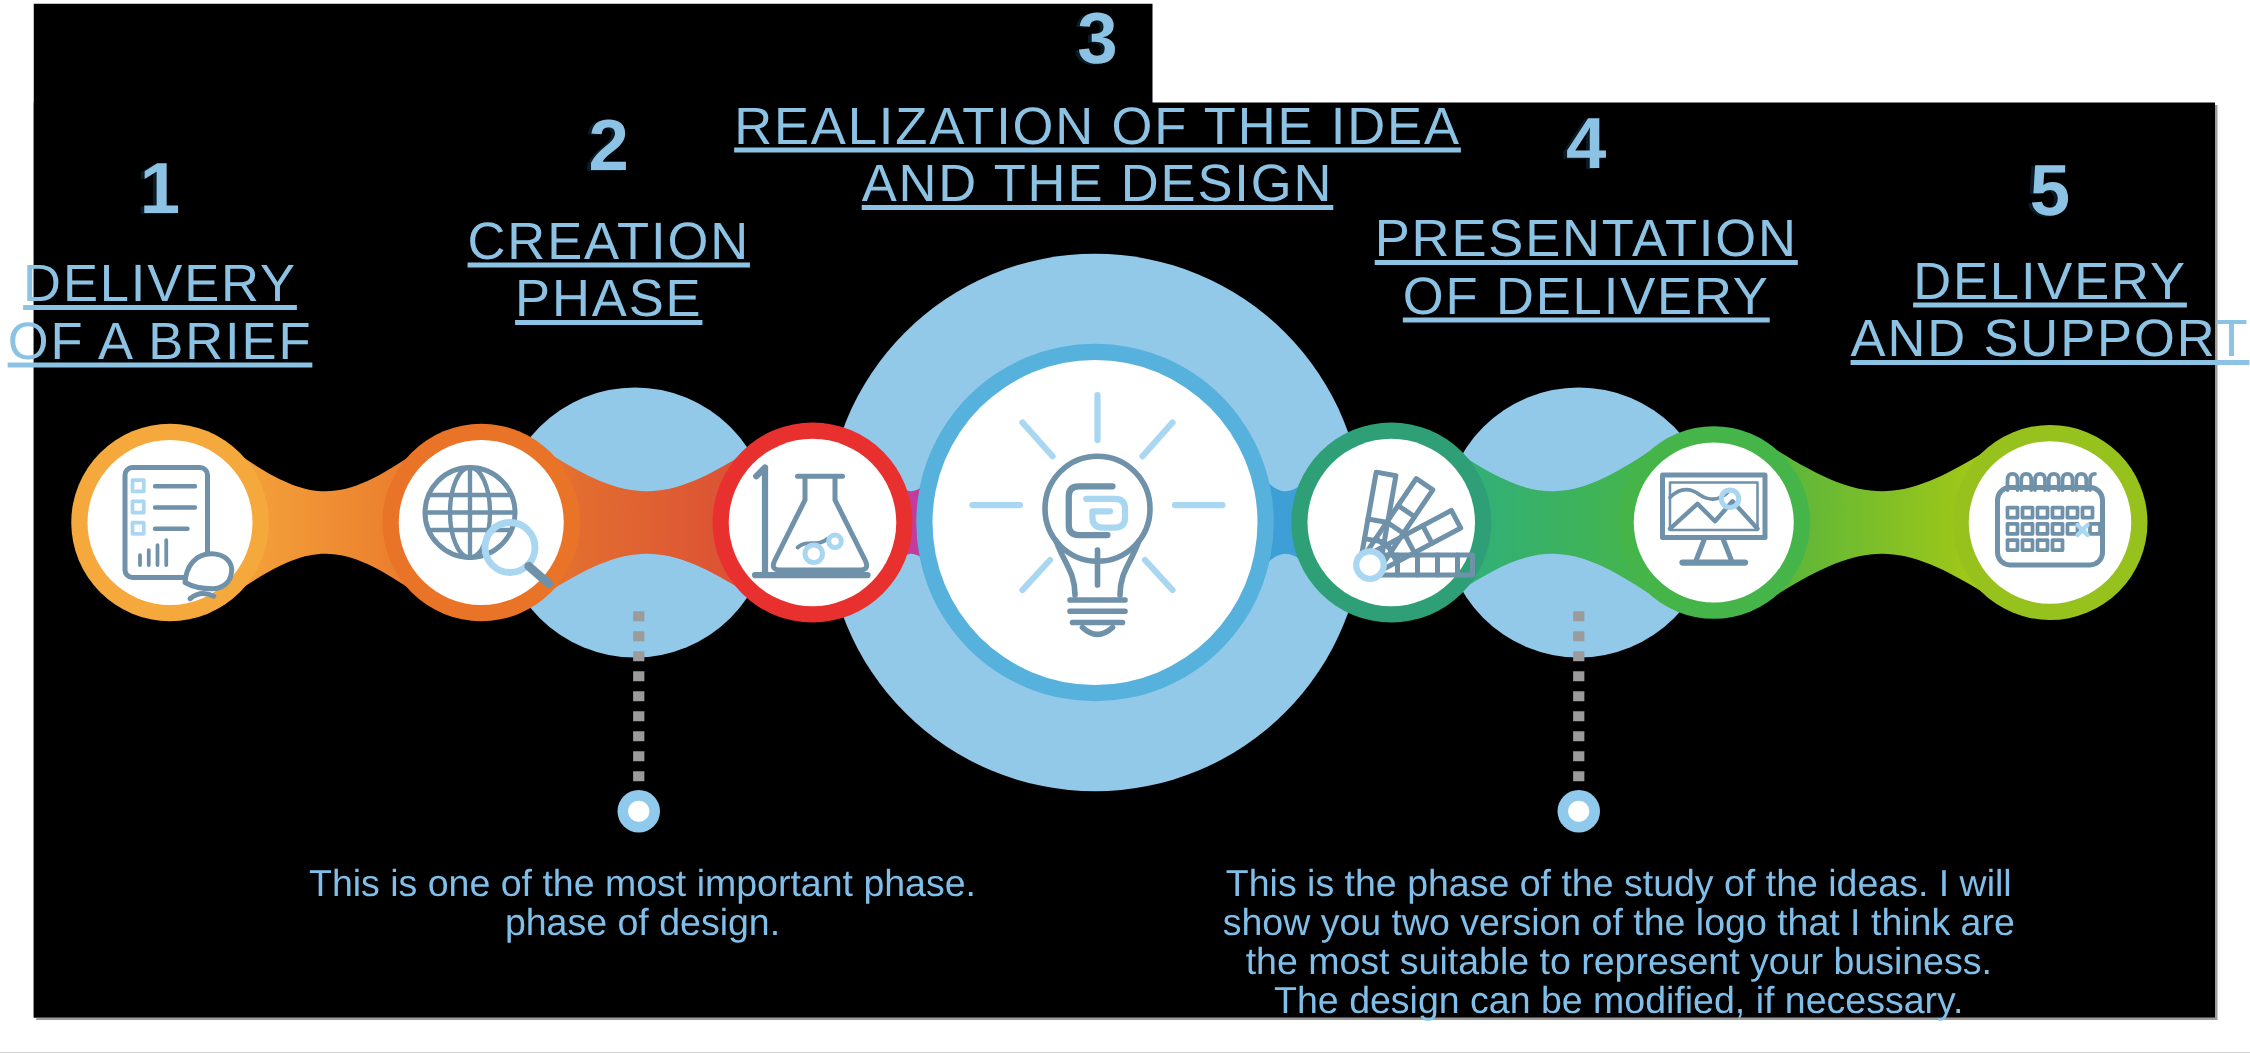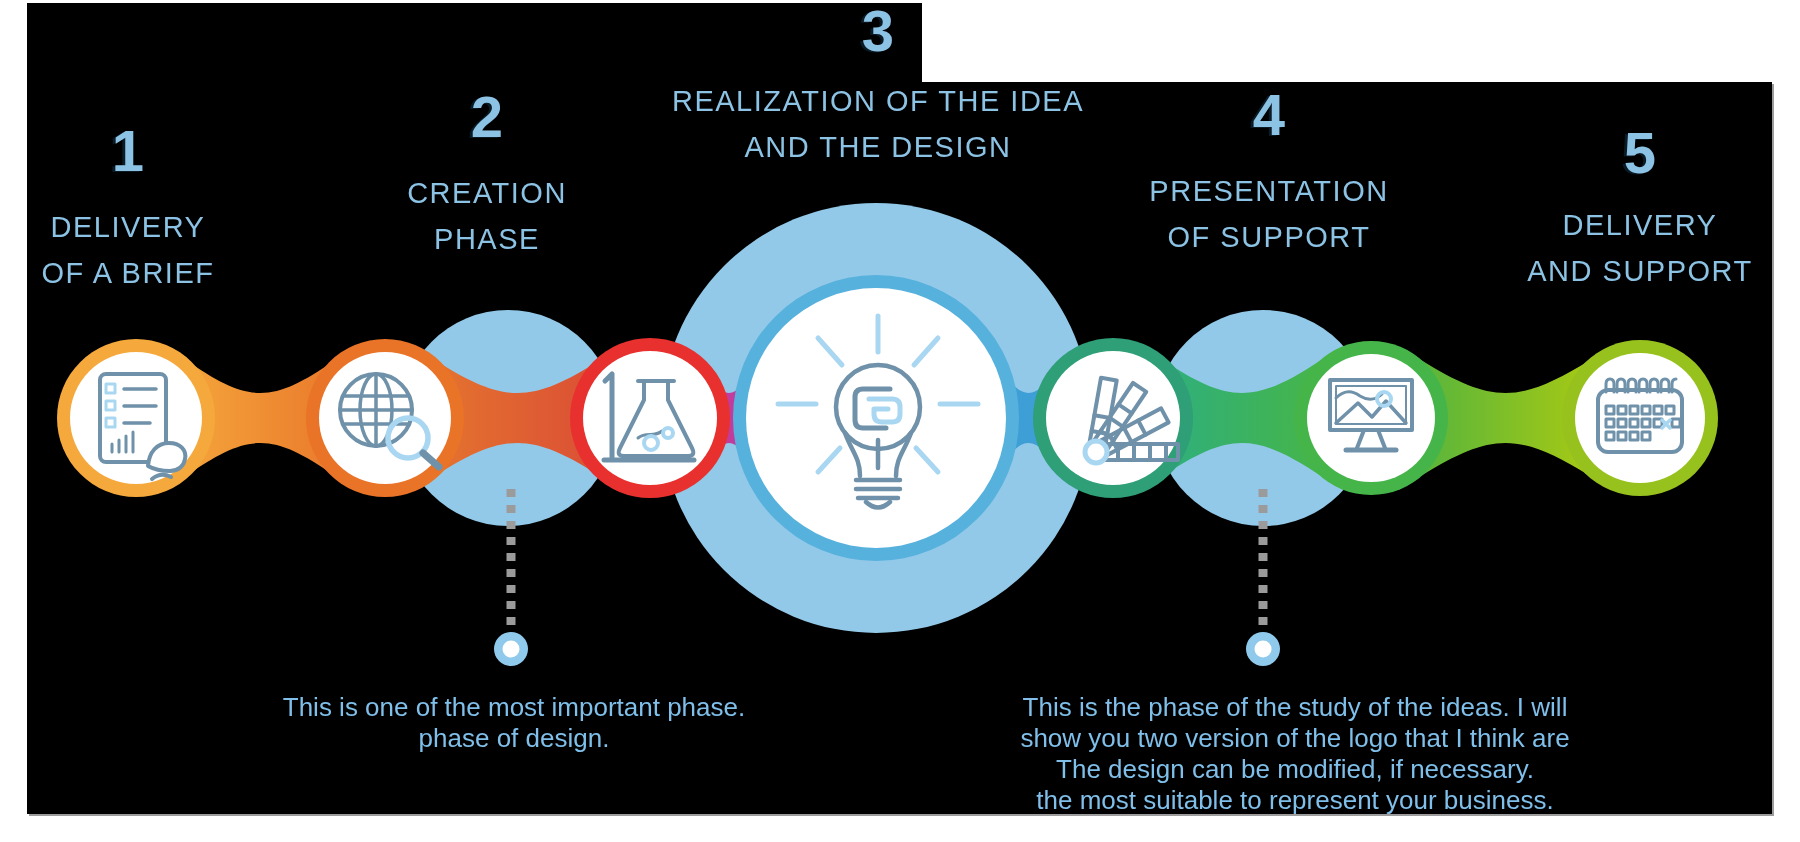--- a/index.html
+++ b/index.html
@@ -4,30 +4,30 @@
 <style>
   html,body{margin:0;padding:0;background:#fff;}
   .canvas{position:relative;width:1800px;height:842px;background:var(--page,#ffffff);
           font-family:"Liberation Sans",sans-serif;overflow:hidden;}
   .black-panel-a{position:absolute;left:27px;top:3px;width:895px;height:811px;background:var(--canvas,#000);}
   .black-panel-b{position:absolute;left:27px;top:82px;width:1745px;height:732px;background:var(--canvas,#000);
                  box-shadow:2px 2px 0 #9c9c9c;}
   svg.art{position:absolute;left:0;top:0;width:1800px;height:842px;}
   .step-label{position:absolute;text-align:center;transform:translateX(-50%);color:var(--title_text,#8cc3e5);}
   .step-num{font-size:58px;font-weight:bold;line-height:1;text-shadow:-3px 1px 0 rgba(30,70,100,.38);}
-  .step-lines{font-size:29px;line-height:46px;letter-spacing:1.5px;margin-top:24px;white-space:nowrap;}
+  .step-lines{font-size:42px;line-height:46px;letter-spacing:1.5px;margin-top:24px;white-space:nowrap;text-decoration:underline;}
   #lbl1{left:128px;top:122px;}
   #lbl2{left:487px;top:88px;}
   #lbl3{left:878px;top:2px;}
   #lbl3 .step-lines{margin-top:18px;}
   #lbl4{left:1269px;top:86px;}
   #lbl5{left:1640px;top:124px;}
   #lbl5 .step-lines{margin-top:20px;}
   .desc{position:absolute;top:692px;width:660px;transform:translateX(-50%);text-align:center;
-        color:var(--body_text,#7fbfea);font-size:26px;line-height:31px;}
+        color:var(--body_text,#7fbfea);font-size:30px;line-height:31px;}
   #desc1{left:514px;}
   #desc2{left:1295px;}
   .desc span{display:block;}
 </style>
 </head>
 <body>
 
 <div class="canvas">
 
   <div class="black-panel-a"></div>
@@ -249,35 +249,35 @@
     <div class="step-num">3</div>
     <div class="step-lines">
       <div>REALIZATION OF THE IDEA</div>
       <div>AND THE DESIGN</div>
     </div>
   </div>
   <div class="step-label" id="lbl4">
     <div class="step-num">4</div>
     <div class="step-lines">
       <div>PRESENTATION</div>
-      <div>OF SUPPORT</div>
+      <div>OF DELIVERY</div>
     </div>
   </div>
   <div class="step-label" id="lbl5">
     <div class="step-num">5</div>
     <div class="step-lines">
       <div>DELIVERY</div>
       <div>AND SUPPORT</div>
     </div>
   </div>
 
   <div class="desc" id="desc1">
     <span>This is one of the most important phase.</span>
     <span>phase of design.</span>
   </div>
   <div class="desc" id="desc2">
     <span>This is the phase of the study of the ideas. I will</span>
     <span>show you two version of the logo that I think are</span>
+    <span>the most suitable to represent your business.</span>
     <span>The design can be modified, if necessary.</span>
-    <span>the most suitable to represent your business.</span>
   </div>
 
 </div>
 
 </body></html>

